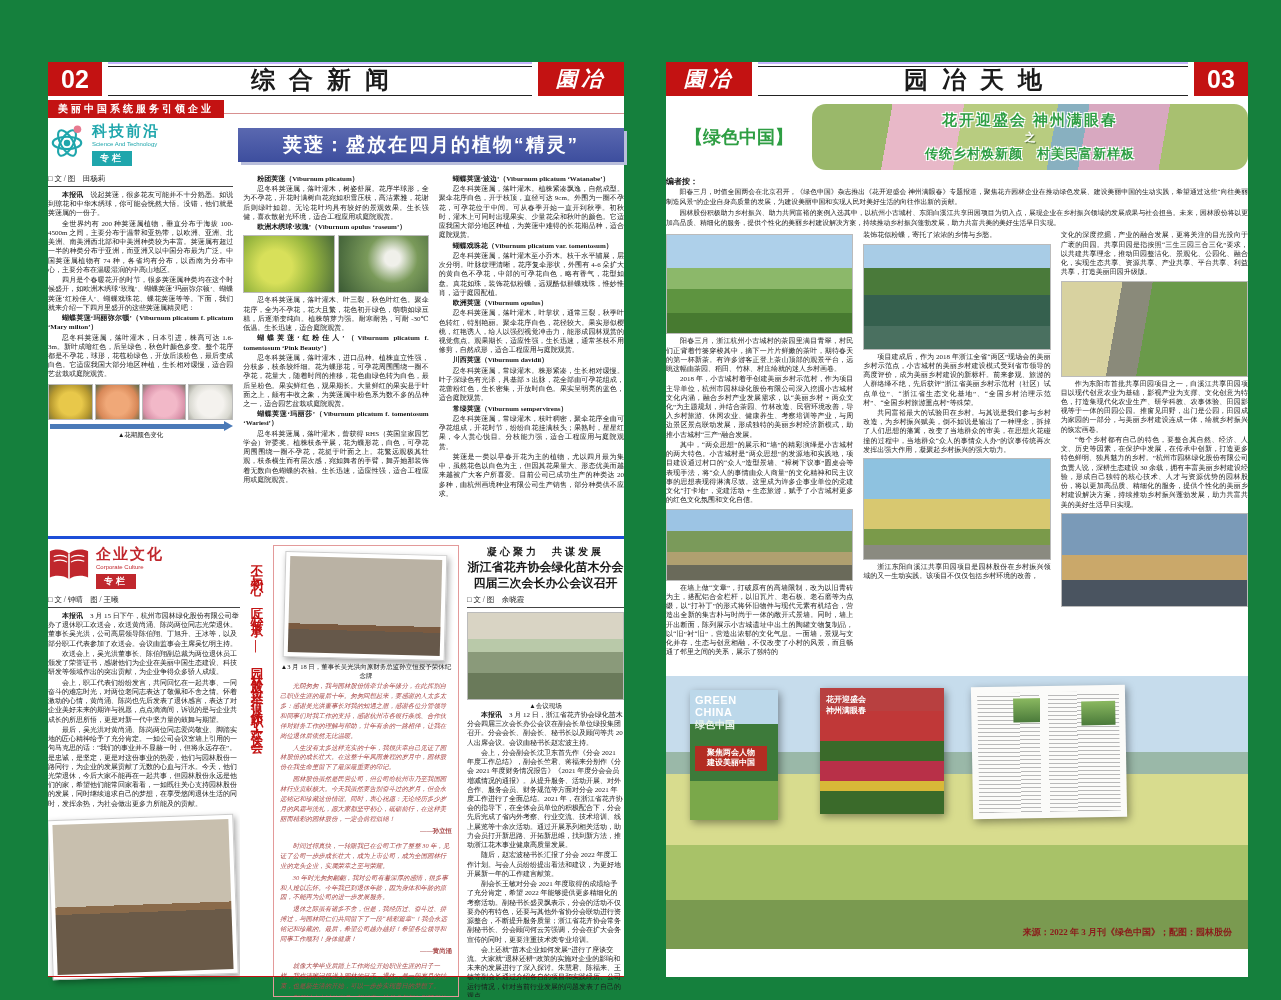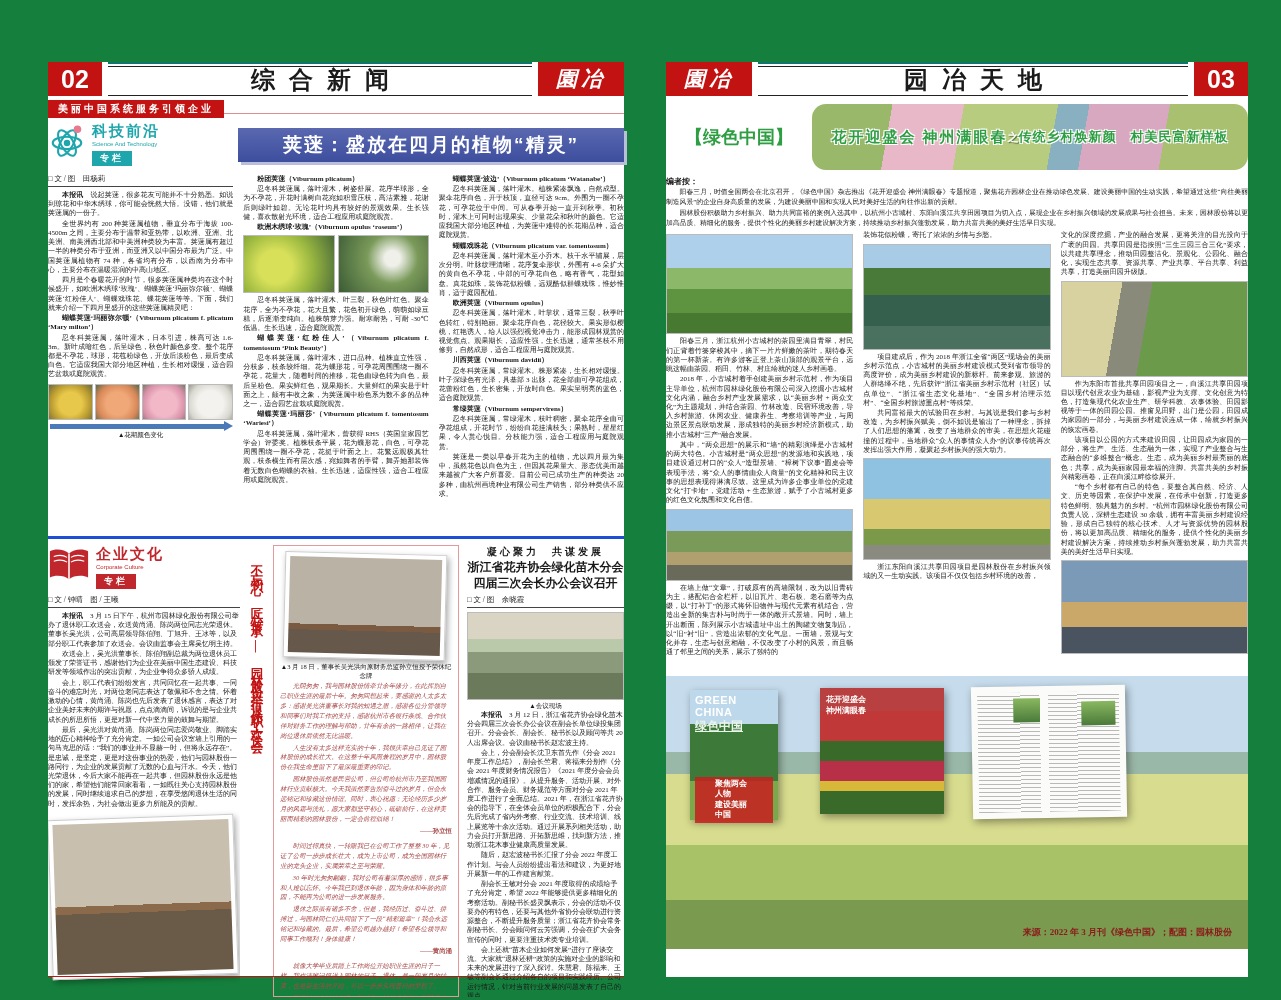--- a/index.html
+++ b/index.html
@@ -6,21 +6,21 @@
   #canvas{position:relative;width:1281px;height:1000px;background:#15803d;overflow:hidden;
           font-family:"Liberation Serif","DejaVu Serif",serif;color:#1a1a1a;}
   .page{position:absolute;top:62px;height:915px;background:#fff;}
   #page-left{left:48px;width:576px;}
   #page-right{left:666px;width:582px;}
 
   
   .phead{display:flex;align-items:stretch;height:34px;}
   .pnum{width:54px;background:#c31212;color:#fff;font-family:"Liberation Sans",sans-serif;
         font-size:25px;font-weight:bold;display:flex;align-items:center;justify-content:center;}
-  .phead-mid{flex:1;margin:0 6px;border-top:2px solid #0f766e;border-bottom:1px solid #222;
+  .phead-mid{flex:1;margin:0 6px;border-top:2px solid #c4b5fd;border-bottom:1px solid #222;
              display:flex;align-items:center;justify-content:center;position:relative;}
   .phead-mid::after{content:"";position:absolute;left:0;right:0;top:2px;border-top:1px solid #222;}
   .phead-title{font-size:24px;font-weight:bold;letter-spacing:14px;padding-left:14px;}
   .mast{width:86px;background:#c31212;color:#fff;font-size:21px;font-style:italic;font-weight:bold;
         display:flex;align-items:center;justify-content:center;letter-spacing:4px;}
   .slogan-row{position:relative;margin-top:4px;height:16px;}
   .slogan-row::after{content:"";position:absolute;left:0;right:0;top:13px;border-top:1px solid #d89090;}
   .slogan{position:absolute;left:0;top:0;background:#c31212;color:#fff;font-size:10px;font-weight:bold;
           letter-spacing:3px;padding:2px 10px;z-index:2;}
 
@@ -86,21 +86,21 @@
   .ph-meeting{height:86px;margin-top:3px;
      background:linear-gradient(#d9d4c4 0 30%,#b9c9a9 30% 45%,#8a9a7a 45% 70%,#6a7a5a 70% 100%);}
   .redrule{position:absolute;left:0;right:0;bottom:0;border-top:1.5px solid #c31212;}
 
   
   .r-sub{display:flex;margin-top:8px;align-items:center;}
   .green-label{width:146px;color:#2e9e43;font-family:"Liberation Sans",sans-serif;
                font-weight:bold;font-size:18px;text-align:center;}
   .banner-photo{flex:1;height:66px;border-radius:14px;position:relative;overflow:hidden;
      background:linear-gradient(100deg,#9ab86a 0 18%,#e8b8c8 18% 34%,#b8cc80 34% 55%,#88b0c0 55% 62%,#d8a8c0 62% 80%,#a8c070 80% 100%);}
-  .banner-text{position:absolute;inset:0;display:flex;flex-direction:row;align-items:center;justify-content:center;
+  .banner-text{position:absolute;inset:0;display:flex;flex-direction:column;align-items:center;justify-content:center;
      font-family:"Liberation Sans",sans-serif;font-weight:bold;color:#2e9e43;
      text-shadow:1px 1px 0 #fff,-1px -1px 0 #fff,1px -1px 0 #fff,-1px 1px 0 #fff;}
   .bt1{font-size:15px;letter-spacing:2px;}
   .bt2{font-size:11px;color:#fff;text-shadow:1px 1px 1px #4a6a30;}
   .bt3{font-size:13px;letter-spacing:1px;}
   .ednote{margin-top:6px;}
   .ednote-label{font-size:8px;font-weight:bold;}
   .ednote p{font-size:6.8px;line-height:1.45;margin:0 0 1px 0;text-indent:2em;text-align:justify;}
   .cols-r{height:446px;margin-top:4px;}
   .rphoto{margin:3px 0;}
@@ -111,23 +111,23 @@
   .ph-greenway{height:94px;background:linear-gradient(100deg,#d8d2a0 0 30%,#8a8a7a 30% 45%,#6a9a4a 45% 100%),linear-gradient(#b8d0e0,#b8d0e0);}
   .ph-pavilion{height:92px;background:linear-gradient(#7a9ab8 0 45%,#caa86a 45% 72%,#4a5460 72% 100%);}
 
   .panorama{position:absolute;left:0;right:0;bottom:28px;top:614px;overflow:hidden;
      background:linear-gradient(#c6dcec 0 28%,#9ab8a8 28% 36%,#d8dc8e 36% 62%,#a8c268 62% 82%,#7a9a50 82% 100%);}
   .mag{position:absolute;box-shadow:2px 3px 8px rgba(0,0,0,.4);}
   .mag-cover{left:24px;top:14px;width:88px;height:130px;
      background:linear-gradient(#bcd8ea 0 26%,#3d7a3a 26% 70%,#7aa84a 70% 100%);
      font-family:"Liberation Sans",sans-serif;color:#fff;padding:4px 5px;box-sizing:border-box;}
   .mag-logo{font-size:11px;font-weight:bold;letter-spacing:.5px;}
-  .mag-logo-cn{font-size:12px;font-weight:bold;color:#eaf4ea;text-decoration:underline;}
-  .mag-chip{margin-top:42px;font-size:8px;font-weight:bold;line-height:1.3;
-            background:rgba(200,30,30,.85);display:inline-block;padding:2px 20px;}
+  .mag-logo-cn{font-size:10px;font-weight:bold;color:#eaf4ea;}
+  .mag-chip{margin-top:14px;font-size:8px;font-weight:bold;line-height:1.3;
+            background:rgba(200,30,30,.85);display:inline-block;padding:2px 12px;}
   .mag-spread1{left:126px;top:12px;width:124px;height:126px;background:
      linear-gradient(#b84040 0 18%,#c03838 18% 42%,#3a6a2a 42% 58%,#b83048 58% 74%,#d8b838 74% 82%,#3a6a2a 82% 100%);
      color:#fff;font-family:"Liberation Sans",sans-serif;font-size:8px;font-weight:bold;padding:6px;box-sizing:border-box;margin-left:28px;}
   .mag-spread2{left:306px;top:10px;width:154px;height:132px;background:#fbfbf9;transform:rotate(-1deg);
      padding:6px;box-sizing:border-box;}
   .mag-textcols{height:100%;background:
      repeating-linear-gradient(#fbfbf9 0 3px,#b9b9b9 3px 4px);
      -webkit-mask:linear-gradient(90deg,#000 0 44%,transparent 44% 50%,#000 50% 100%);
      mask:linear-gradient(90deg,#000 0 44%,transparent 44% 50%,#000 50% 100%);position:relative;}
   .mag-thumb{position:absolute;width:34px;height:24px;background:linear-gradient(#8ab860,#4a7a3a);}
@@ -326,21 +326,20 @@
         <div class="ph-pond photo rphoto"></div>
         <p class="b">项目建成后，作为 2018 年浙江全省“两区”现场会的美丽乡村示范点，小古城村的美丽乡村建设模式受到省市领导的高度评价，成为美丽乡村建设的新标杆。前来参观、旅游的人群络绎不绝，先后获评“浙江省美丽乡村示范村（社区）试点单位”、“浙江省生态文化基地”、“全国乡村治理示范村”、“全国乡村旅游重点村”等殊荣。</p>
         <p class="b">共同富裕最大的试验田在乡村。与其说是我们参与乡村改造，为乡村振兴赋美，倒不如说是输出了一种理念，拆掉了人们思想的藩篱，改变了当地群众的审美，在思想火花碰撞的过程中，当地群众“众人的事情众人办”的议事传统再次发挥出强大作用，凝聚起乡村振兴的强大动力。</p>
         <div class="ph-tractor photo rphoto"></div>
         <p class="b">浙江东阳白溪江共享田园项目是园林股份在乡村振兴领域的又一生动实践。该项目不仅仅包括乡村环境的改善，</p>
       </div>
       <div class="col">
         <p class="b" style="text-indent:0">文化的深度挖掘，产业的融合发展，更将关注的目光投向于广袤的田园。共享田园是指按照“三生三园三合三化”要求，以共建共享理念，推动田园整洁化、景观化、公园化、融合化，实现生态共享、资源共享、产业共享、平台共享、利益共享，打造美丽田园升级版。</p>
         <div class="ph-greenway photo rphoto"></div>
         <p class="b">作为东阳市首批共享田园项目之一，白溪江共享田园项目以现代创意农业为基础，影视产业为支撑、文化创意为特色，打造集现代化农业生产、研学科教、农事体验、田园影视等于一体的田园公园。推窗见田野，出门是公园，田园成为家园的一部分，与美丽乡村建设连成一体，绘就乡村振兴的恢宏画卷。</p>
-        <p class="b">该项目以公园的方式来建设田园，让田园成为家园的一部分，将生产、生活、生态融为一体，实现了产业整合与生态融合的“多维整合”概念。生态，成为美丽乡村最亮丽的底色；共享，成为美丽家园最幸福的注脚。共富共美的乡村振兴精彩画卷，正在白溪江畔徐徐展开。</p>
         <p class="b">“每个乡村都有自己的特色，要整合其自然、经济、人文、历史等因素，在保护中发展，在传承中创新，打造更多特色鲜明、独具魅力的乡村。”杭州市园林绿化股份有限公司负责人说，深耕生态建设 30 余载，拥有丰富美丽乡村建设经验，形成自己独特的核心技术、人才与资源优势的园林股份，将以更加高品质、精细化的服务，提供个性化的美丽乡村建设解决方案，持续推动乡村振兴蓬勃发展，助力共富共美的美好生活早日实现。</p>
         <div class="ph-pavilion photo rphoto"></div>
       </div>
     </div>
 
     <div class="panorama">
       <div class="mag mag-cover">
         <div class="mag-logo">GREEN CHINA</div>
         <div class="mag-logo-cn">绿色中国</div>
         <div class="mag-chip">

